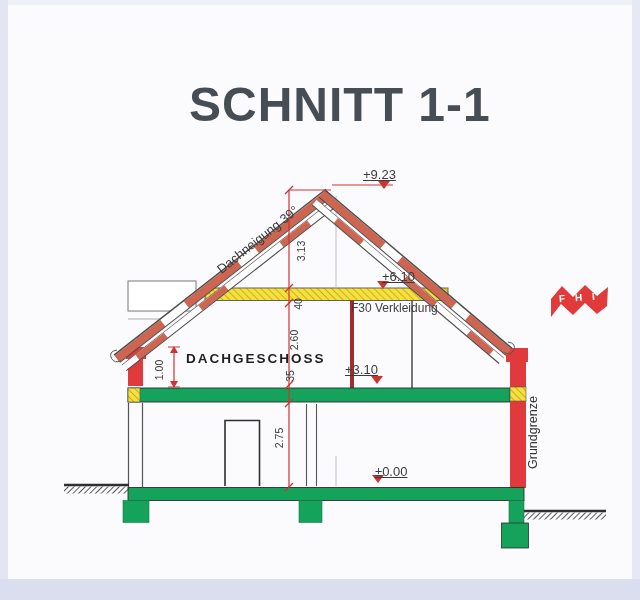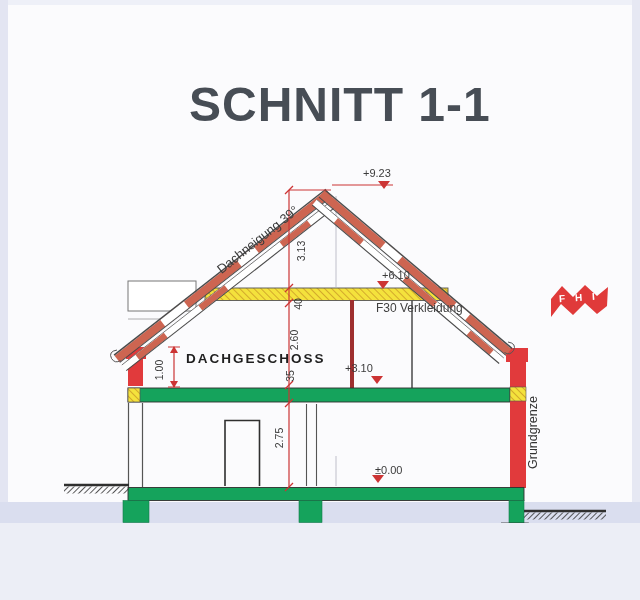--- a/index.html
+++ b/index.html
@@ -1,35 +1,35 @@
 <!DOCTYPE html>
 <html><head>
 <meta charset="utf-8">
 <style>
   html,body{margin:0;padding:0;background:#eceef6;}
-  .page{position:relative;width:640px;height:523px;background:#fbfbfd;overflow:hidden;
+  .page{position:relative;width:640px;height:600px;background:#fbfbfd;overflow:hidden;
         font-family:"Liberation Sans",sans-serif;}
   .edge{position:absolute;pointer-events:none;}
   .edge-left{left:0;top:0;width:8px;height:600px;background:#e3e5f2;}
   .edge-top{left:0;top:0;width:640px;height:5px;background:#eef0f8;}
   .edge-right{right:0;top:0;width:8px;height:600px;background:#e6e8f3;}
   .edge-bottom{left:0;bottom:0;width:640px;height:21px;background:#dadeef;}
   .title{position:absolute;left:189px;top:77px;font-size:48px;font-weight:bold;
          letter-spacing:1px;color:#474d55;white-space:nowrap;}
   svg{position:absolute;left:0;top:0;}
-  .lbl{position:absolute;font-size:11px;color:#3b3b3b;white-space:nowrap;}
+  .lbl{position:absolute;font-size:13px;color:#3b3b3b;white-space:nowrap;text-decoration:underline;}
   .bold-room{position:absolute;font-size:13.5px;font-weight:bold;letter-spacing:2px;
              color:#1f1f1f;white-space:nowrap;text-align:right;}
   .vlbl{position:absolute;width:60px;height:14px;line-height:14px;text-align:center;
         font-size:10.5px;color:#3a3a3a;transform:rotate(-90deg);white-space:nowrap;}
   .pitch{position:absolute;left:188px;top:231px;width:140px;height:18px;line-height:18px;
          text-align:center;font-size:13px;color:#3a3a3a;transform:rotate(-38.5deg);white-space:nowrap;}
   .boundary{position:absolute;left:488px;top:425px;width:90px;height:15px;line-height:15px;
             text-align:center;font-size:12.5px;color:#333;transform:rotate(-90deg);white-space:nowrap;}
-  .f30{position:absolute;left:376px;top:301px;font-size:12px;color:#3f3f3f;white-space:nowrap;text-align:right;}
+  .f30{position:absolute;left:351px;top:301px;font-size:12px;color:#3f3f3f;white-space:nowrap;text-align:right;}
   .fhi-letter{position:absolute;font-size:10px;font-weight:bold;color:#ffffff;
               transform:rotate(-4deg);}
 </style>
 </head>
 <body>
 
 <div class="page">
 
   <div class="edge edge-top"></div>
   <div class="edge edge-left"></div>

